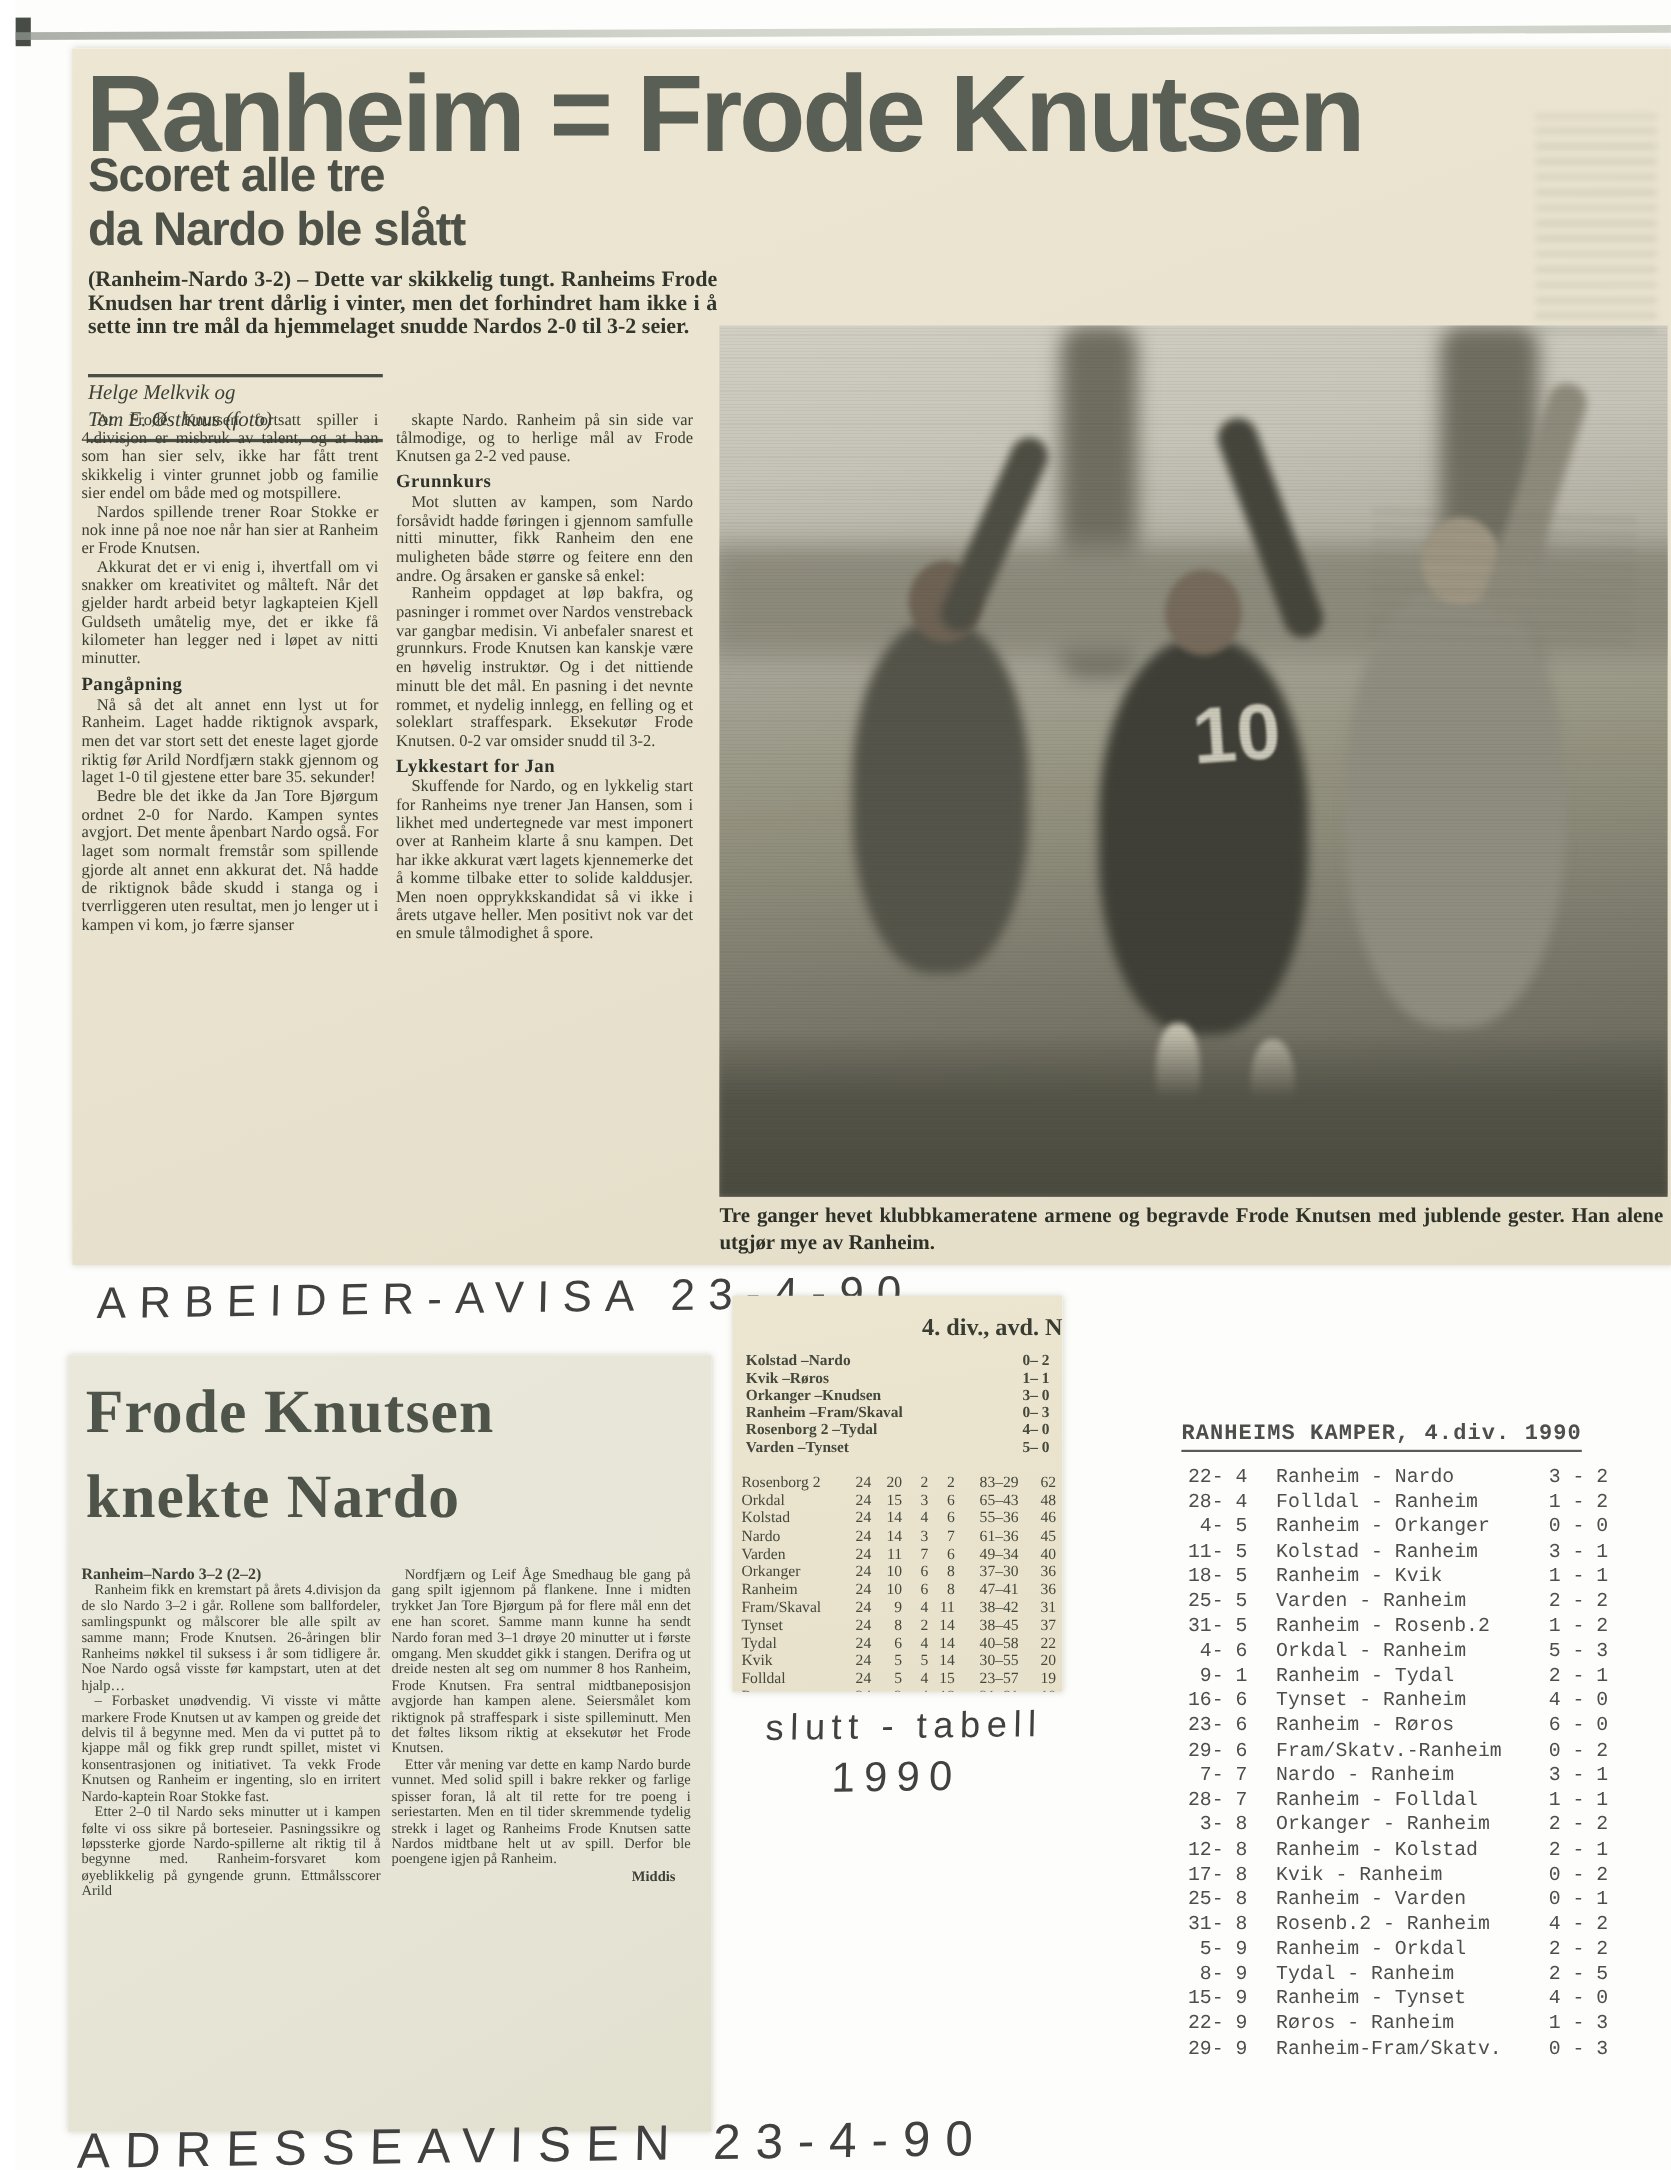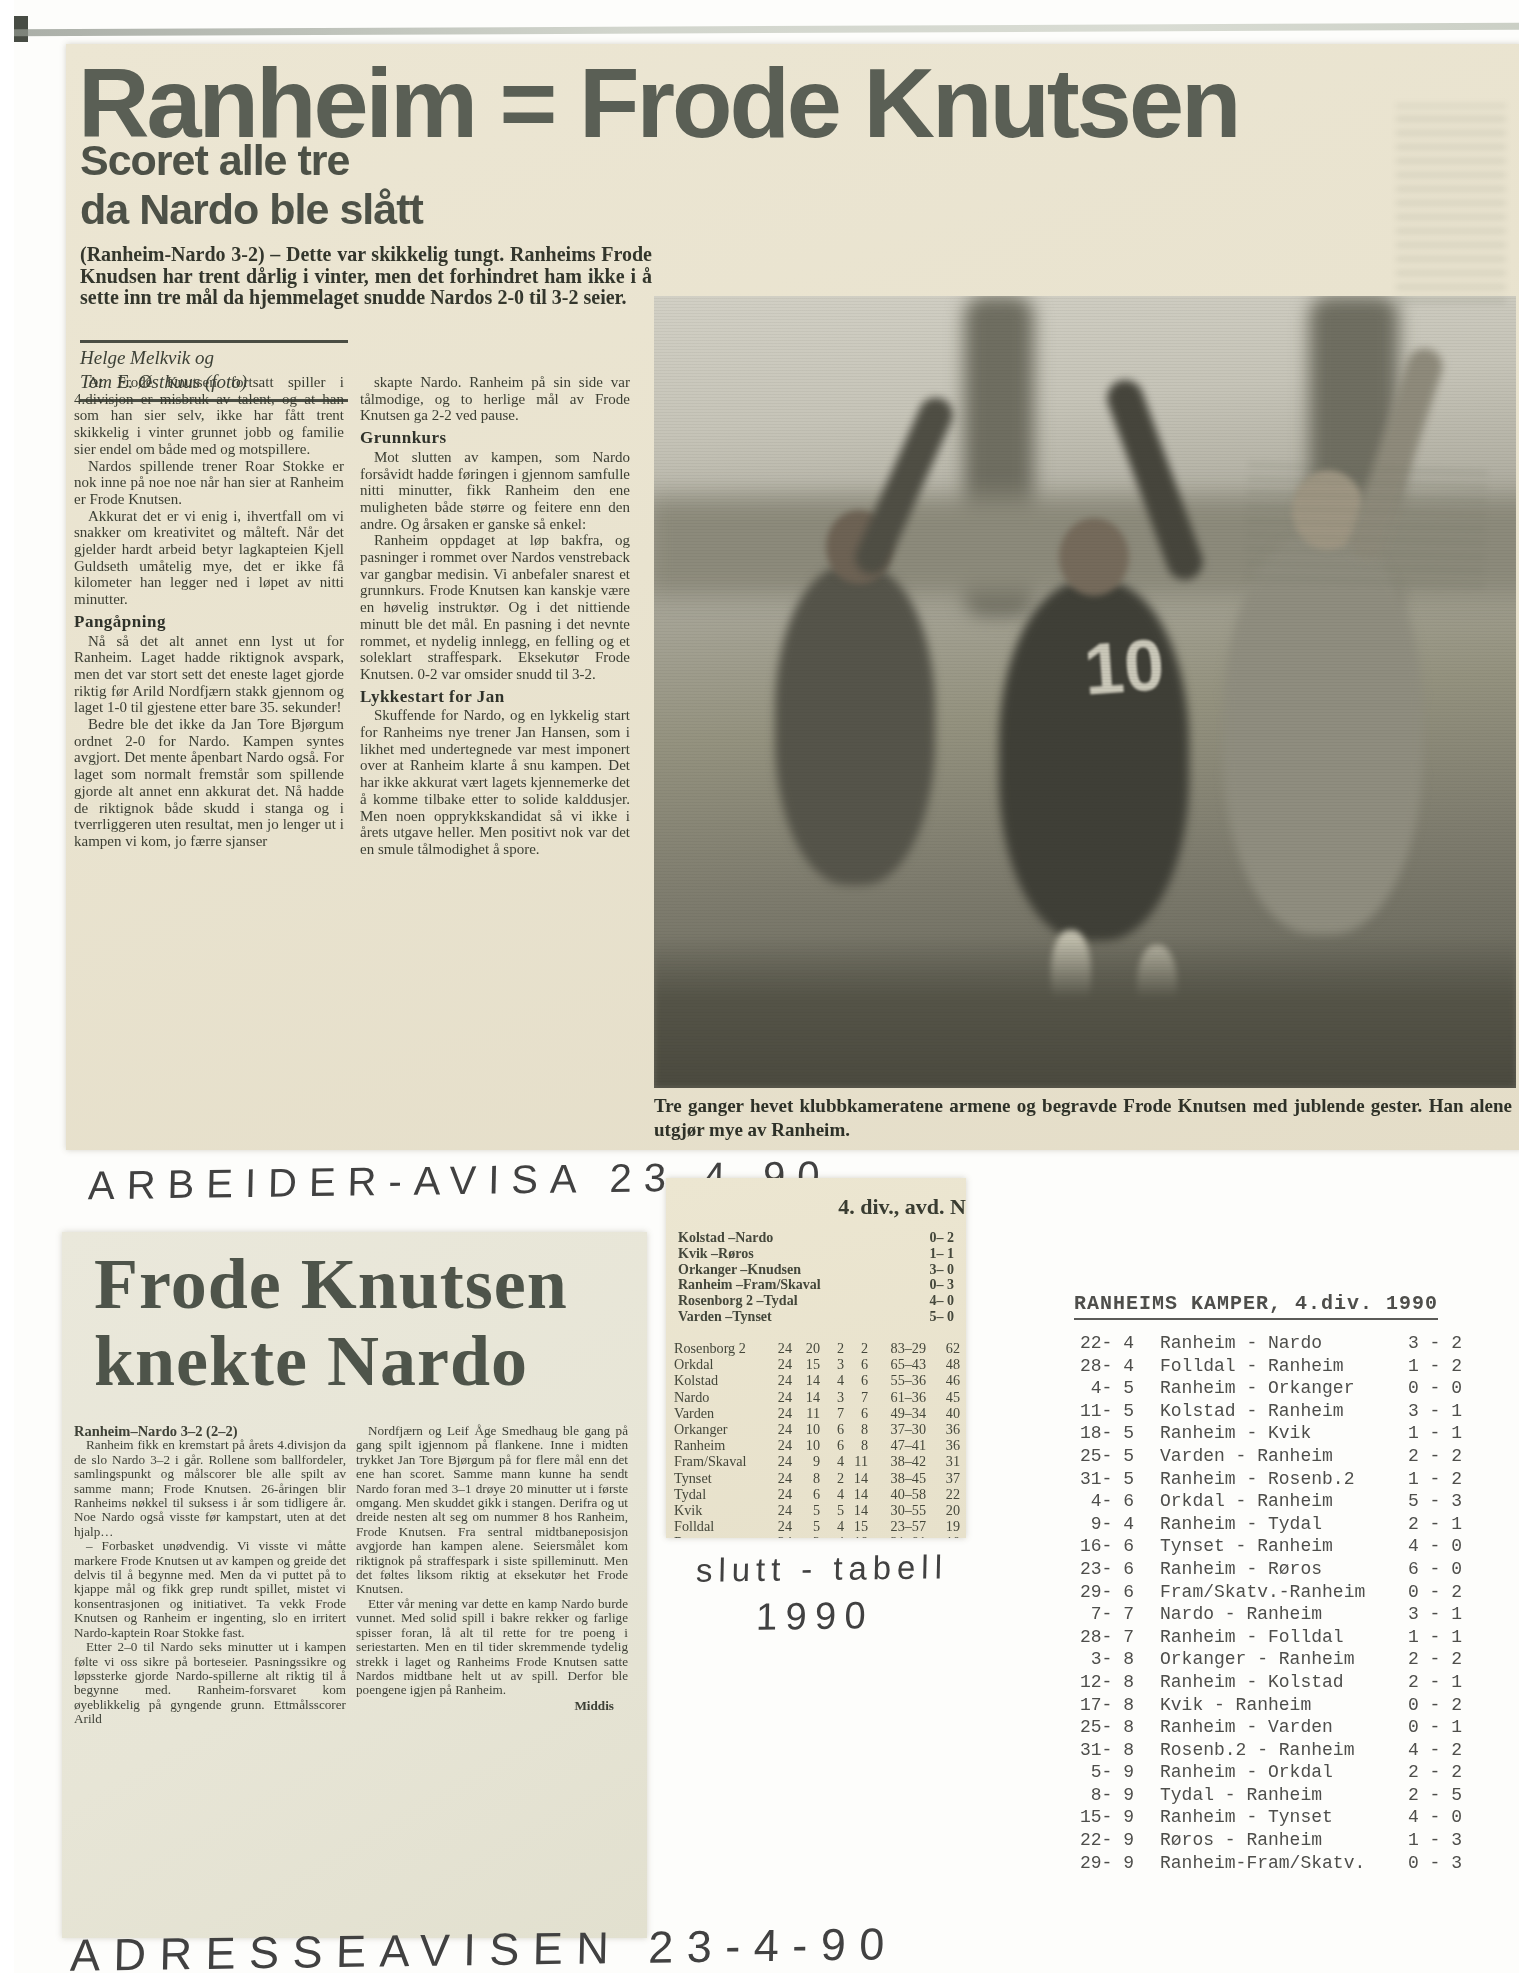--- a/index.html
+++ b/index.html
@@ -53,22 +53,22 @@
   
   .handw{position:absolute;font-family:"Liberation Sans",sans-serif;color:#414141;
     letter-spacing:.3em;transform:rotate(-0.8deg) skewX(-2deg);white-space:nowrap;}
   #handw1{left:74px;top:1158px;font-size:40px;}
   #handw3a{left:682px;top:1550px;font-size:33px;letter-spacing:.18em;}
   #handw3b{left:742px;top:1595px;font-size:38px;letter-spacing:.22em;}
   #handw2{left:56px;top:1924px;font-size:45px;}
   
   #clip2{left:48px;top:1232px;width:585px;height:706px;
     background:linear-gradient(150deg,#eae8db 0%,#e7e5d6 55%,#e2e0cf 100%);}
-  .headline2{position:absolute;left:32px;top:14px;font-family:"Liberation Serif",serif;
-    font-weight:bold;font-size:72px;line-height:77px;color:#4e544a;letter-spacing:1px;}
+  .headline2{position:absolute;left:16px;top:14px;font-family:"Liberation Serif",serif;
+    font-weight:bold;font-size:56px;line-height:77px;color:#4e544a;letter-spacing:1px;}
   .npcol2{position:absolute;width:272px;font-size:13.2px;line-height:14.4px;
     text-align:justify;color:#3e4137;top:192px;height:500px;}
   .npcol2 p{margin:0;text-indent:12px;}
   #a2colL{left:12px;}
   #a2colR{left:294px;}
   .matchlead{font-weight:bold;font-size:14.5px;text-indent:0 !important;}
   .signature{text-align:right;font-weight:bold;padding-right:14px;margin-top:1px;}
   
   #clip3{left:652px;top:1178px;width:300px;height:360px;
     background:linear-gradient(170deg,#ece6d1,#e7e1cb);color:#44473b;}
@@ -411,21 +411,21 @@
           <span class="k-score">1 - 2</span>
         </div>
 
         <div class="k-row">
           <span class="k-date">4- 6</span>
           <span class="k-fix">Orkdal - Ranheim</span>
           <span class="k-score">5 - 3</span>
         </div>
 
         <div class="k-row">
-          <span class="k-date">9- 4</span>
+          <span class="k-date">9- 1</span>
           <span class="k-fix">Ranheim - Tydal</span>
           <span class="k-score">2 - 1</span>
         </div>
 
         <div class="k-row">
           <span class="k-date">16- 6</span>
           <span class="k-fix">Tynset - Ranheim</span>
           <span class="k-score">4 - 0</span>
         </div>
 

